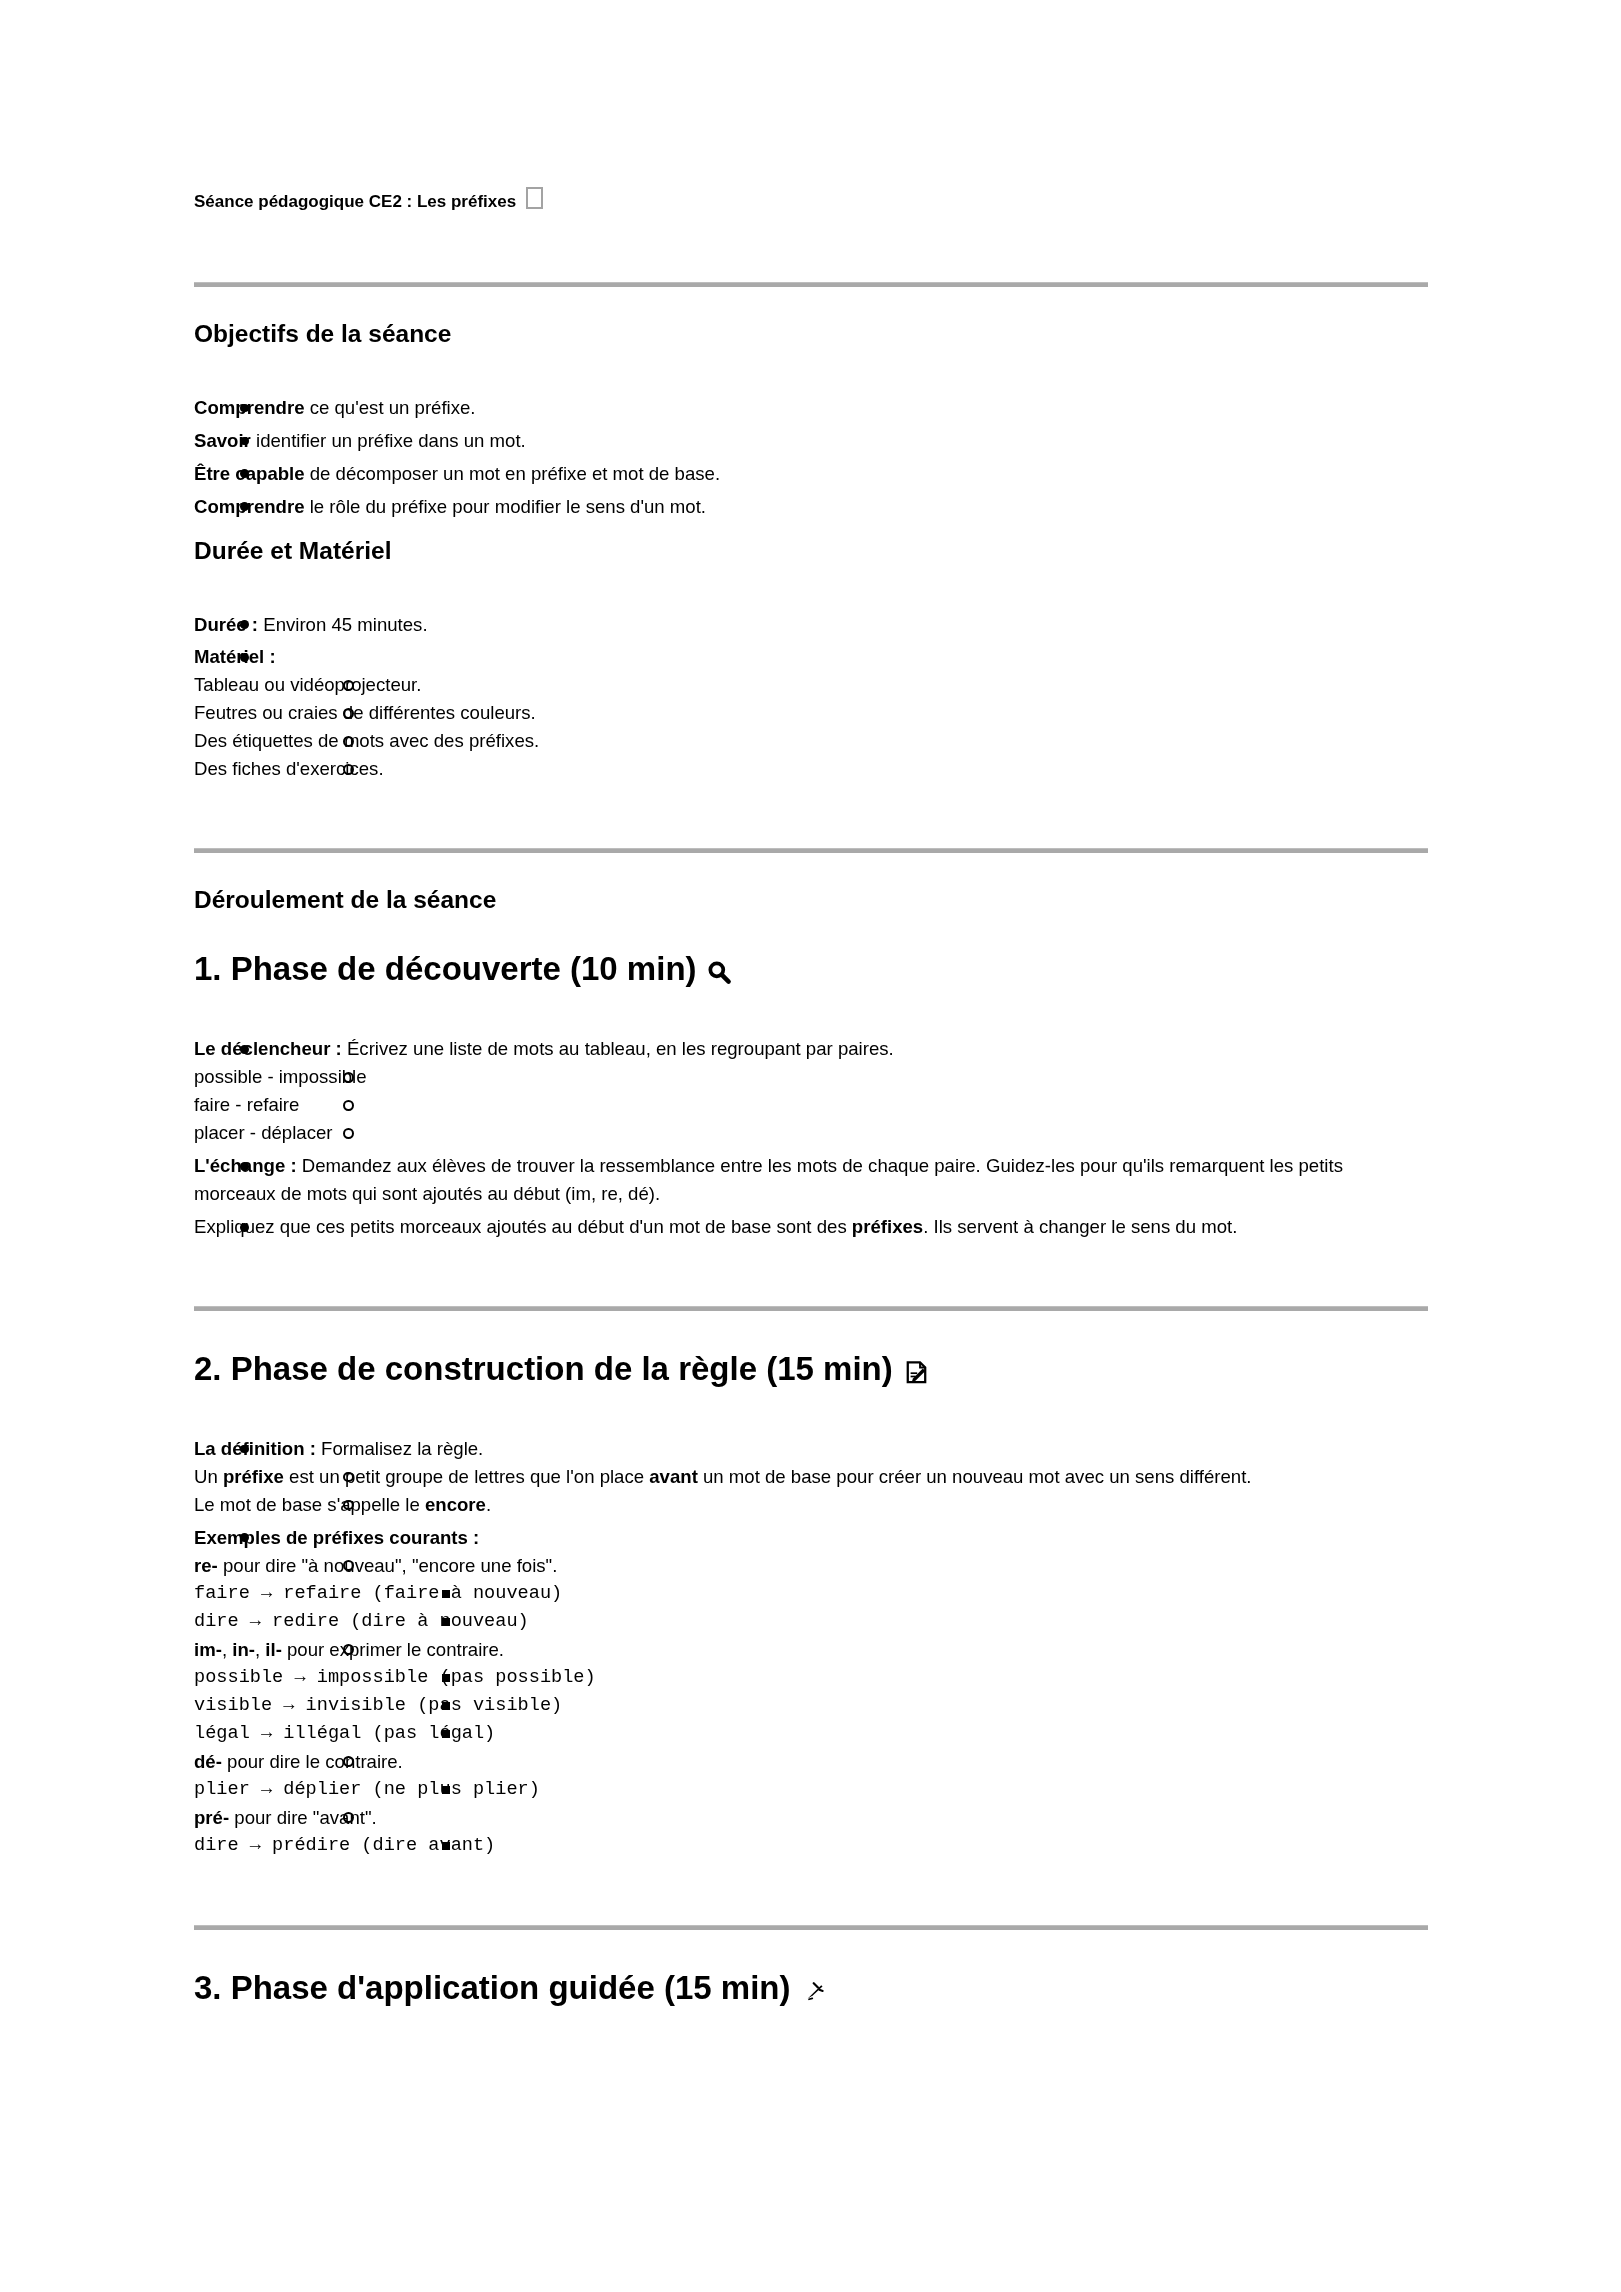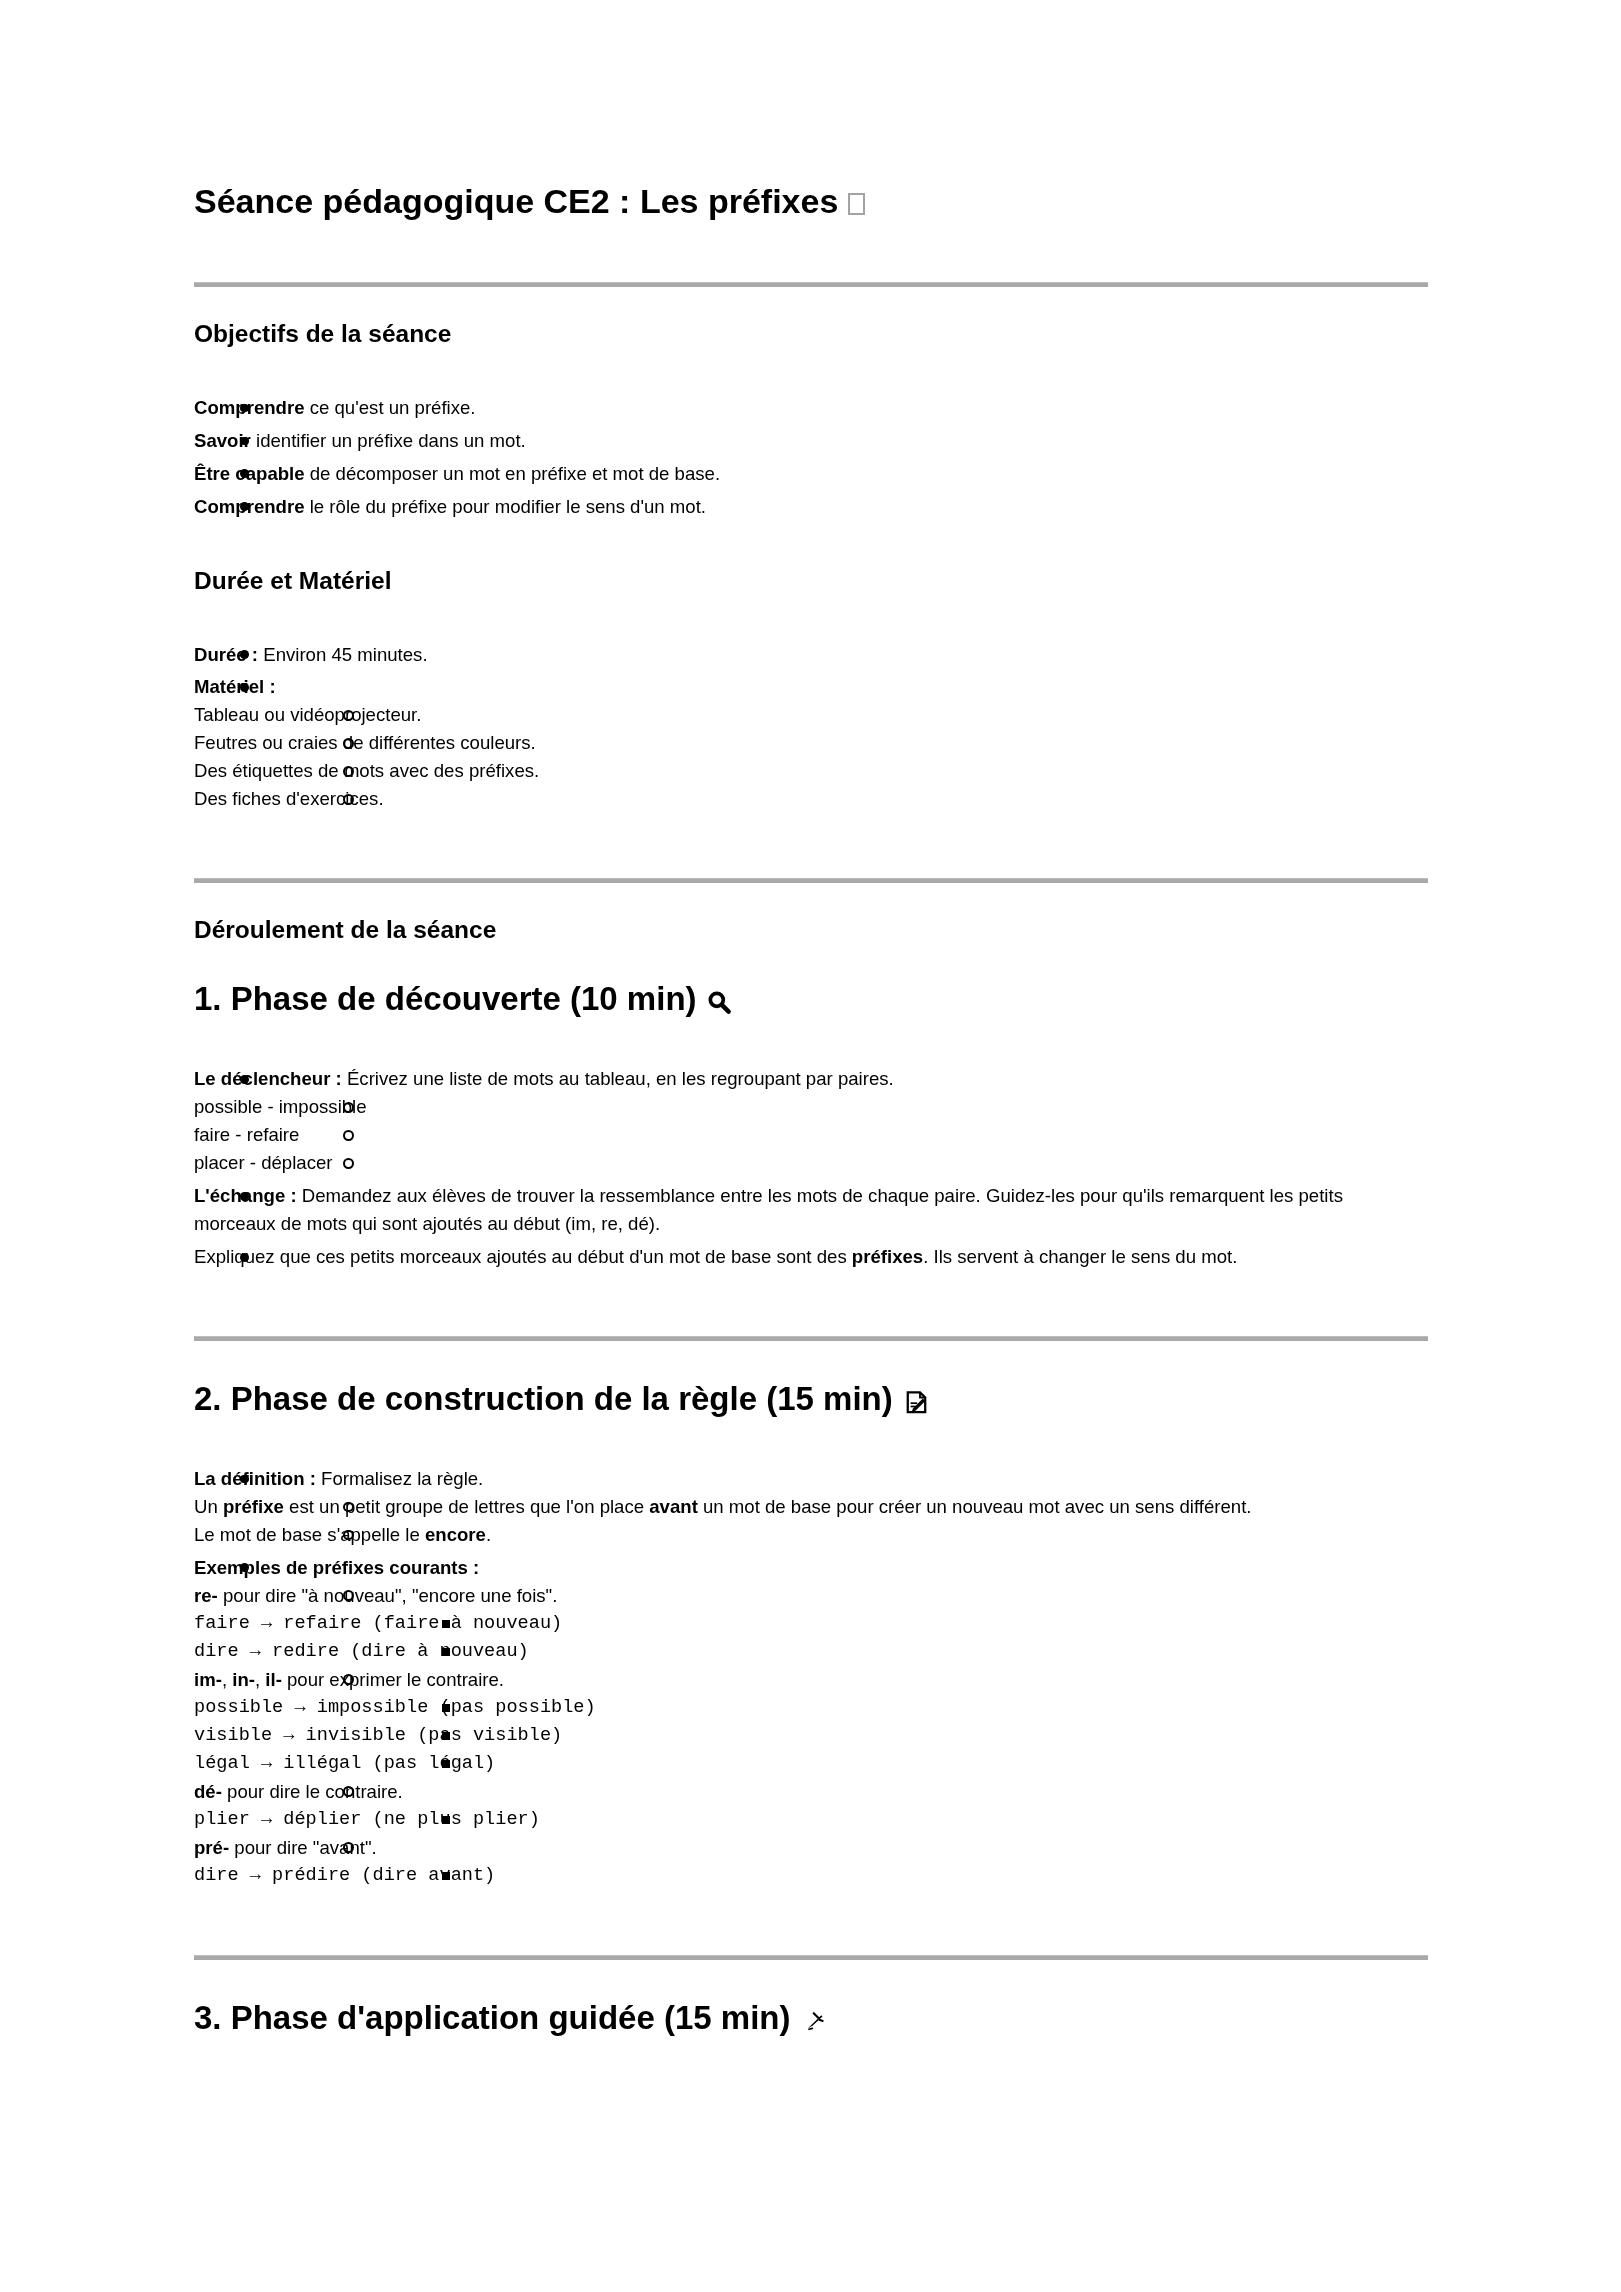--- a/index.html
+++ b/index.html
@@ -4,22 +4,22 @@
 <style>
   html,body{margin:0;padding:0;}
   body{
     width:1621px;height:2293px;
     background:#ffffff;color:#000000;
     font-family:"Liberation Sans","DejaVu Sans",sans-serif;
     overflow:hidden;
   }
   .content{margin:0 193px 0 194px;}
   h1,h2,h3{margin:0;padding:0;font-weight:bold;color:#000;}
-  h1{font-size:34px;line-height:31px;margin-top:186px;}
-  h2{font-size:24.5px;line-height:29px;margin-top:45px;}
+  h1{font-size:17px;line-height:31px;margin-top:186px;}
+  h2{font-size:24.5px;line-height:29px;margin-top:15px;}
   h3{font-size:33px;line-height:30px;margin-top:39px;}
   .rule{height:3.9px;background:#a9a9a9;margin-top:65px;border-top:1px solid #bdbdbd;}
   .rule + h2{margin-top:32px;}
   h2 + h3{margin-top:40px;}
   .rule + h3{margin-top:43px;}
   ul.doc-list{list-style:none;margin:46px 0 0 0;padding:0;font-size:18.6px;line-height:28px;}
   ul.doc-list li{position:relative;margin:0;padding:0;}
   li.d1{padding-left:83px;}
   li.d2{padding-left:188px;}
   li.d3{padding-left:292px;font-family:Liberation Mono, monospace;}

